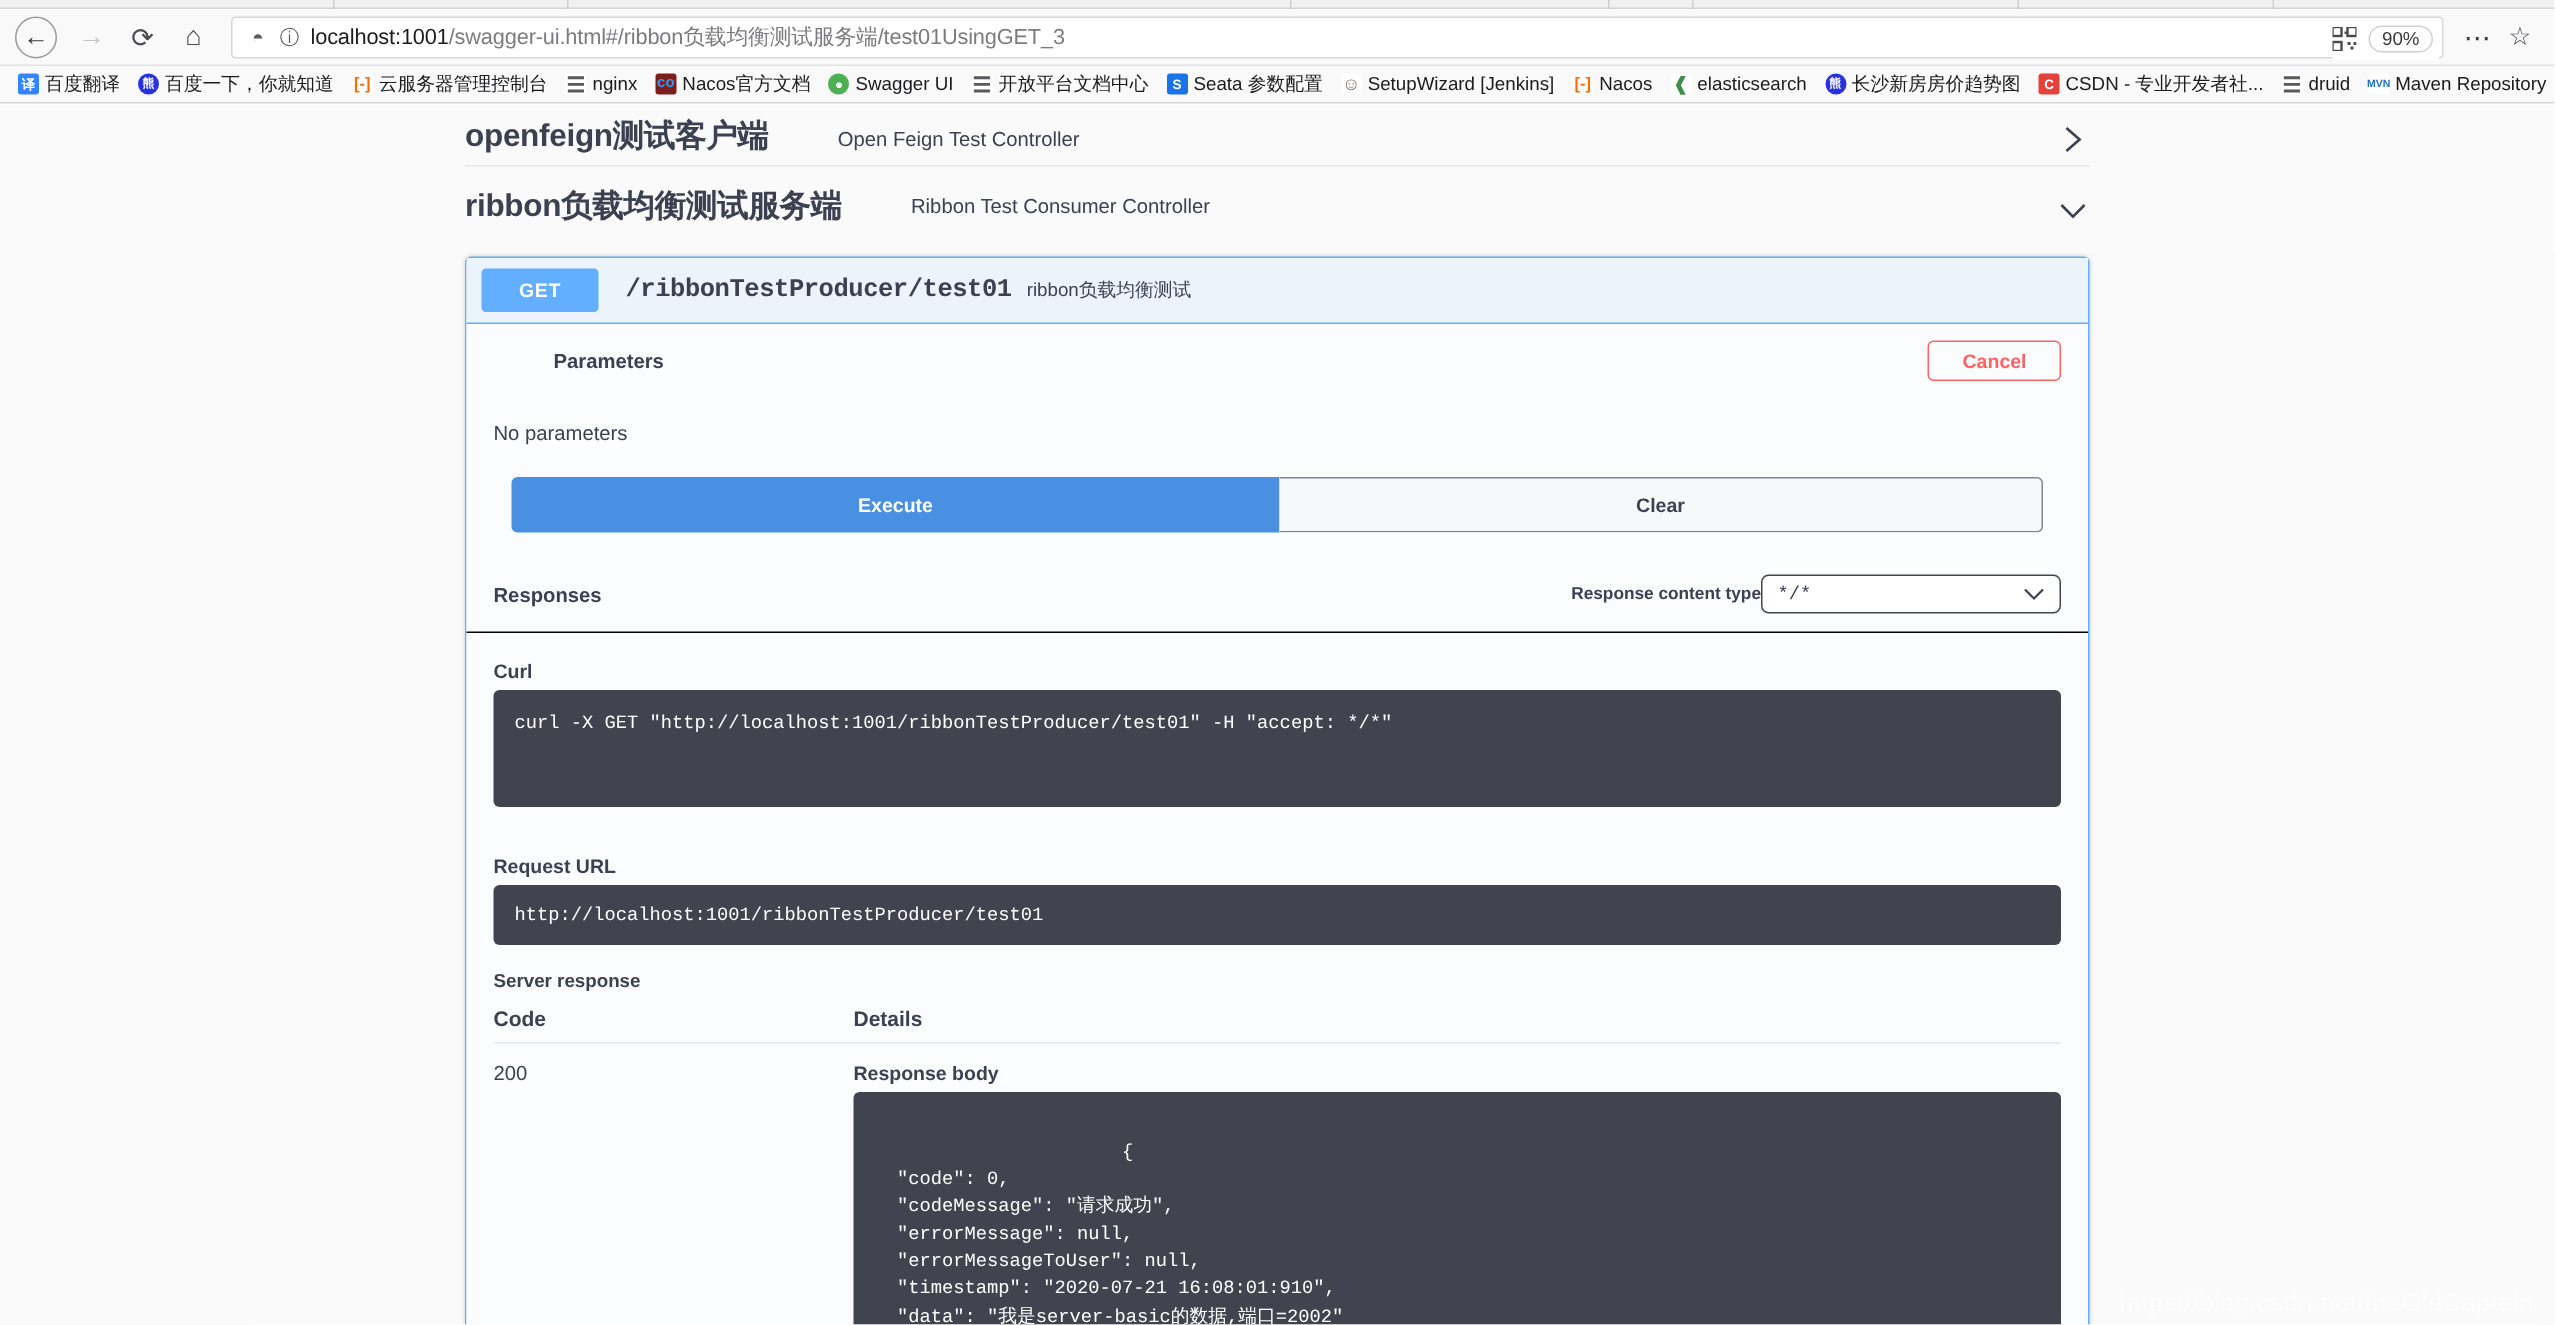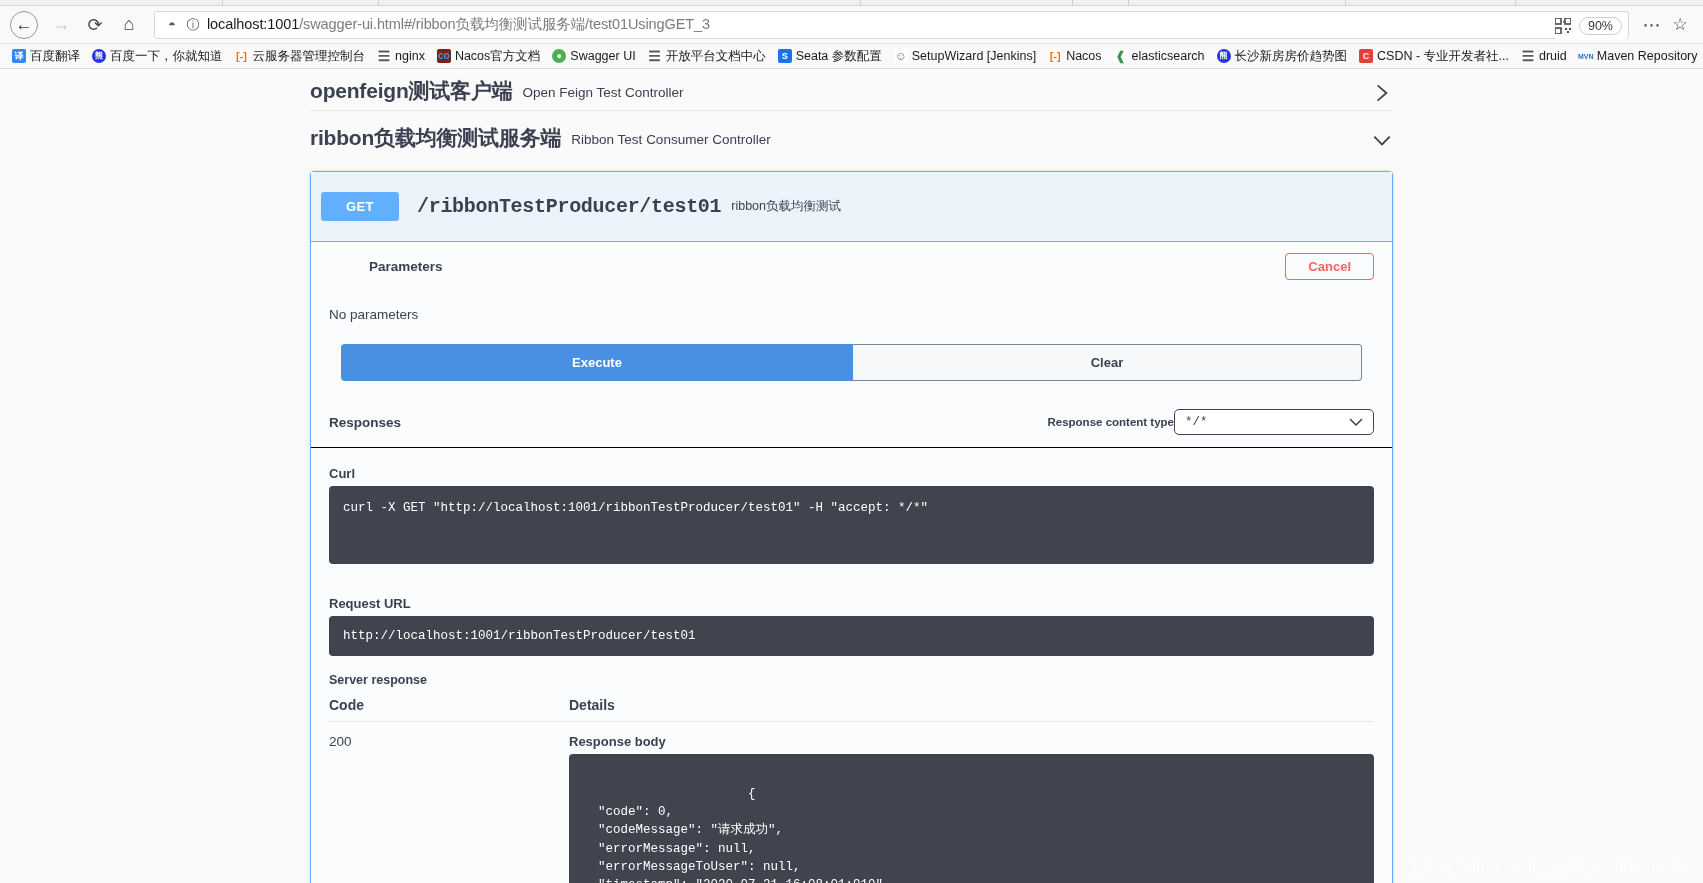--- a/index.html
+++ b/index.html
@@ -125,20 +125,21 @@
     padding: 0 310px 0 310px;
   }
 
   .tag-row {
     display: flex;
     align-items: flex-end;
     border-bottom: 1px solid #e4e7ea;
     padding: 10px 0 9px 0;
     margin: 0 0 0 0;
     position: relative;
+    gap: 36px;
   }
   .tag-title {
     font-size: 21px;
     font-weight: bold;
     color: #3b4151;
     line-height: 1;
     letter-spacing: -0.2px;
   }
   .tag-desc {
     font-size: 13.5px;
@@ -157,39 +158,39 @@
   .opblock {
     margin-top: 14px;
     border: 1px solid #61affe;
     border-radius: 4px;
     background: #ebf3fb;
     box-shadow: 0 0 3px rgba(0,0,0,.19);
   }
   .opblock-summary {
     display: flex;
     align-items: center;
-    padding: 20px 10px;
+    padding: 7px 10px;
     border-bottom: 1px solid #61affe;
     background: #ebf3fb;
   }
   .method-get {
     background: #61affe;
     color: #fff;
     font-size: 13px;
     font-weight: bold;
     min-width: 78px;
     text-align: center;
     padding: 7px 0;
     border-radius: 3px;
     font-family: "Liberation Sans", sans-serif;
     letter-spacing: .4px;
   }
   .op-path {
     font-family: "Liberation Mono", monospace;
-    font-size: 20px;
+    font-size: 17px;
     font-weight: bold;
     color: #3b4151;
     margin-left: 18px;
     letter-spacing: -0.3px;
   }
   .op-summary {
     font-size: 12.5px;
     color: #3b4151;
     margin-left: 10px;
   }
@@ -452,21 +453,21 @@
       <div class="opblock-tag-section">
 
         <div class="tag-row">
           <span class="tag-title">openfeign测试客户端</span>
           <span class="tag-desc">Open Feign Test Controller</span>
           <svg class="tag-arrow" viewBox="0 0 20 20">
             <path d="M6 3 L14 10 L6 17" fill="none" stroke="#3b4151" stroke-width="1.6"></path>
           </svg>
         </div>
 
-        <div class="tag-row" style="border-bottom:none;padding-top:16px;">
+        <div class="tag-row" style="border-bottom:none;padding-top:16px;align-items:center;">
           <span class="tag-title">ribbon负载均衡测试服务端</span>
           <span class="tag-desc">Ribbon Test Consumer Controller</span>
           <svg class="tag-arrow" viewBox="0 0 20 20">
             <path d="M3 7 L10 14 L17 7" fill="none" stroke="#3b4151" stroke-width="1.6"></path>
           </svg>
         </div>
 
         <div class="opblock">
 
           <div class="opblock-summary">

